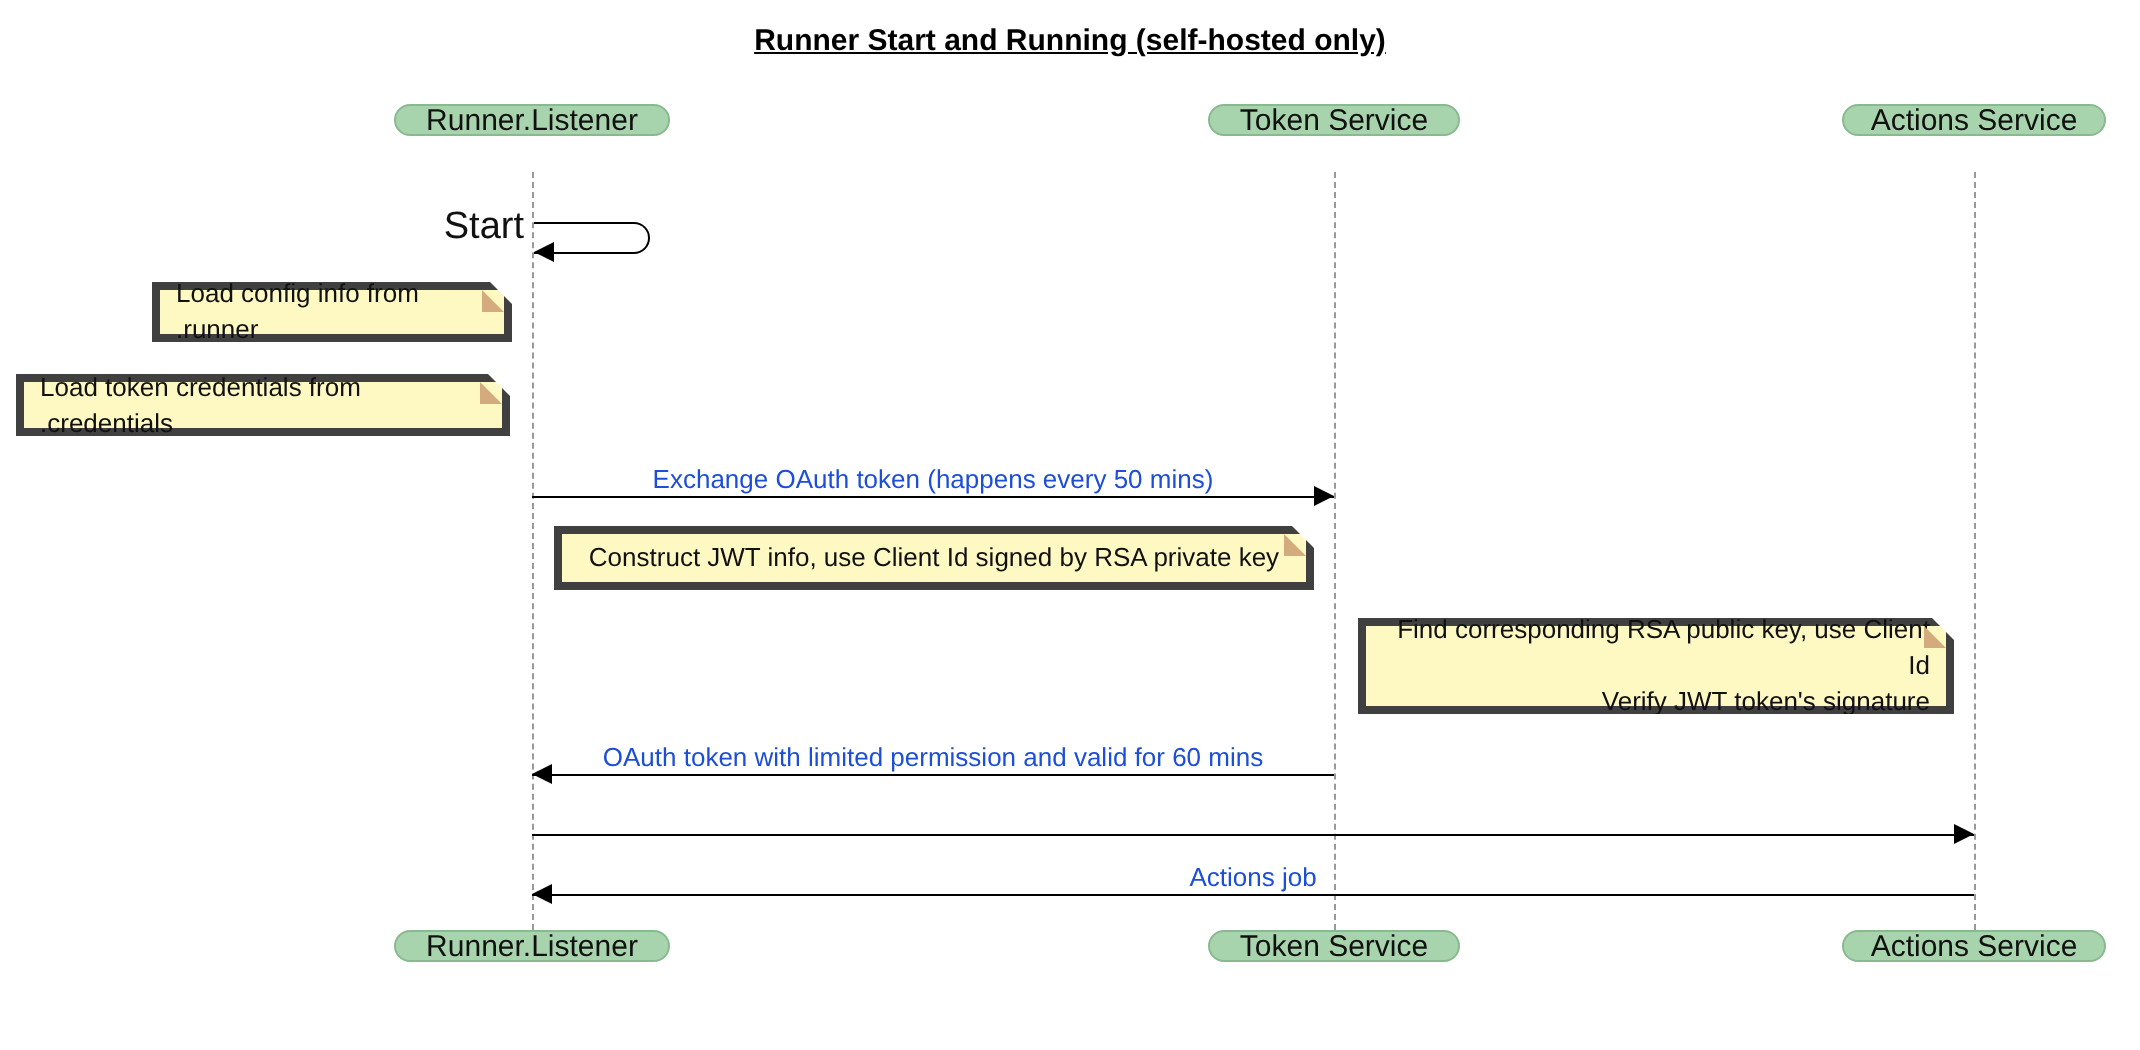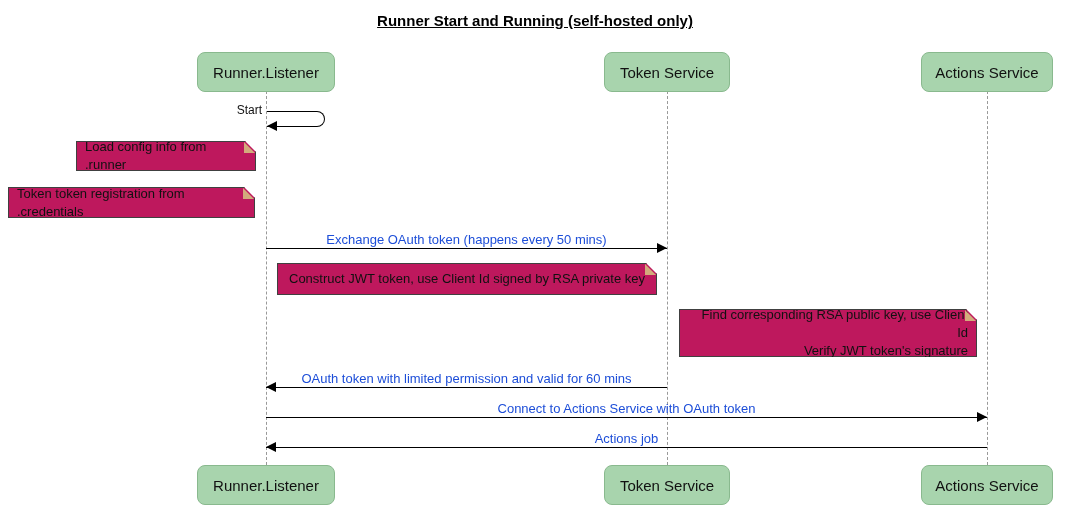--- a/index.html
+++ b/index.html
@@ -23,35 +23,35 @@
   }
   .lifeline {
     position: absolute;
     top: 86px;
     height: 379px;
     width: 0;
     border-left: 1px dashed #999999;
   }
   .participant {
     position: absolute;
-    height: 40px;
+    height: 16px;
     background: #a8d4ad;
     border: 1px solid #89b98e;
     border-radius: 8px;
     box-sizing: border-box;
     display: flex;
     align-items: center;
     justify-content: center;
     font-size: 15px;
     color: #111111;
   }
   .note {
     position: absolute;
-    background: #be185d;
-    border: 1px solid #404040;
+    background: #fef9c3;
+    border: 4px solid #404040;
     box-sizing: border-box;
     clip-path: polygon(0 0, calc(100% - 11px) 0, 100% 11px, 100% 100%, 0 100%);
     display: flex;
     align-items: center;
     justify-content: center;
     font-size: 13px;
     color: #111111;
     padding: 4px 8px;
   }
   .note::before {
@@ -95,21 +95,21 @@
     width: 58px; height: 16px;
     border-top: 1px solid #000000;
     border-right: 1px solid #000000;
     border-bottom: 1px solid #000000;
     border-radius: 0 9px 9px 0;
     box-sizing: border-box;
   }
   .self-label {
     position: absolute;
     right: 808px; top: 103px;
-    font-size: 12px;
+    font-size: 19px;
     color: #111111;
     text-align: right;
   }
 </style>
 </head>
 <body>
 
 <div class="diagram">
 
   <div class="title">Runner Start and Running (self-hosted only)</div>
@@ -130,41 +130,40 @@
 
   <div class="self-label">Start</div>
   <div class="self-loop"></div>
   <div class="arrowhead-left" style="left:267px; top:121px"></div>
 
   <div class="note" style="left:76px; top:141px; width:180px; height:30px">
     <span class="note-text">Load config info from .runner</span>
   </div>
 
   <div class="note" style="left:8px; top:187px; width:247px; height:31px">
-    <span class="note-text">Token token registration from .credentials</span>
+    <span class="note-text">Load token credentials from .credentials</span>
   </div>
 
   <div class="msg-label" style="left:266px; top:232px; width:401px">Exchange OAuth token (happens every 50 mins)</div>
   <div class="msg-line" style="left:266px; top:248px; width:401px"></div>
   <div class="arrowhead-right" style="left:657px; top:243px"></div>
 
   <div class="note" style="left:277px; top:263px; width:380px; height:32px">
-    <span class="note-text">Construct JWT token, use Client Id signed by RSA private key</span>
+    <span class="note-text">Construct JWT info, use Client Id signed by RSA private key</span>
   </div>
 
   <div class="note left-align" style="left:679px; top:309px; width:298px; height:48px">
     <span class="note-text">Find corresponding RSA public key, use Client Id
 Verify JWT token's signature</span>
   </div>
 
   <div class="msg-label" style="left:266px; top:371px; width:401px">OAuth token with limited permission and valid for 60 mins</div>
   <div class="msg-line" style="left:266px; top:387px; width:401px"></div>
   <div class="arrowhead-left" style="left:266px; top:382px"></div>
 
-  <div class="msg-label" style="left:266px; top:401px; width:721px">Connect to Actions Service with OAuth token</div>
   <div class="msg-line" style="left:266px; top:417px; width:721px"></div>
   <div class="arrowhead-right" style="left:977px; top:412px"></div>
 
   <div class="msg-label" style="left:266px; top:431px; width:721px">Actions job</div>
   <div class="msg-line" style="left:266px; top:447px; width:721px"></div>
   <div class="arrowhead-left" style="left:266px; top:442px"></div>
 
   <div class="participant" style="left:197px; top:465px; width:138px">
     <span>Runner.Listener</span>
   </div>

